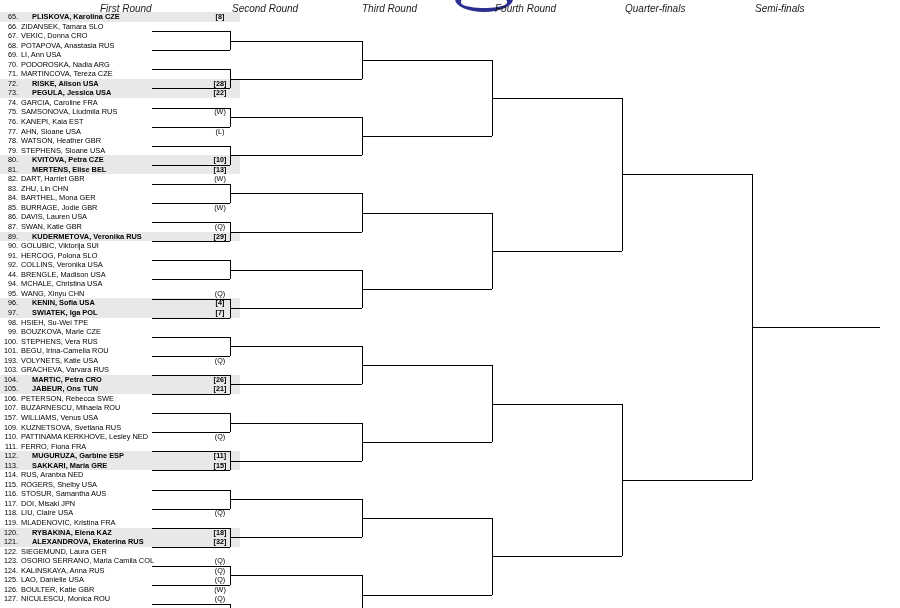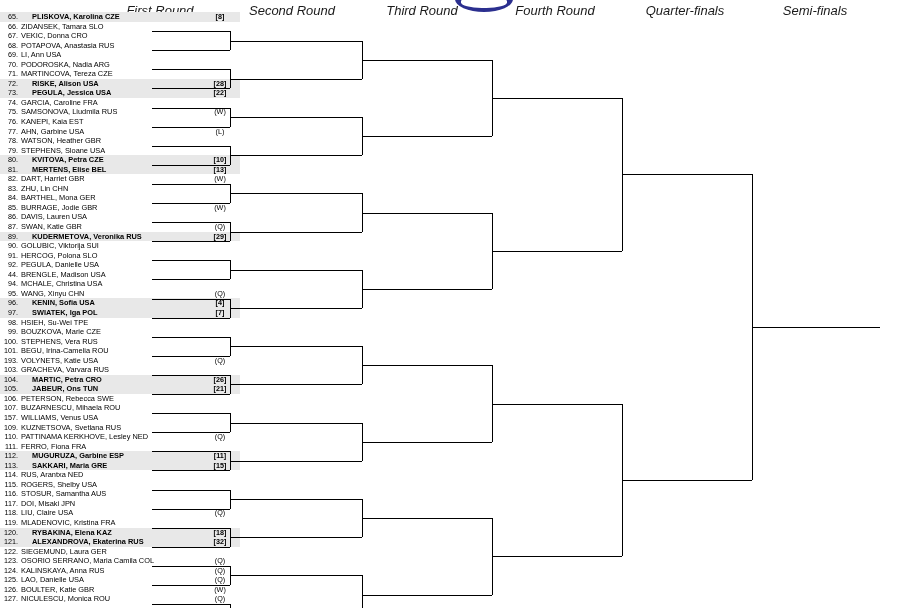--- a/index.html
+++ b/index.html
@@ -18,24 +18,23 @@
 
   
   .round-headers {
     position: absolute;
     top: 0; left: 0;
     width: 900px;
     height: 16px;
   }
   .round-header {
     position: absolute;
-    font-size: 13px;
+    font-size: 10px;
     font-style: italic;
     color: #1a1a1a;
-    text-align: center;
     white-space: nowrap;
     top: 3px;
   }
   .logo-blob {
     position: absolute;
     top: -14px;
     left: 455px;
     width: 58px;
     height: 26px;
     background: #2b2f8f;
@@ -165,21 +164,21 @@
         <span class="p-num">75.</span>
         <span class="p-name">SAMSONOVA, Liudmila RUS</span>
         <span class="p-seed q">(W)</span>
       </div>
       <div class="player-row">
         <span class="p-num">76.</span>
         <span class="p-name">KANEPI, Kaia EST</span>
       </div>
       <div class="player-row">
         <span class="p-num">77.</span>
-        <span class="p-name">AHN, Garbine USA</span>
+        <span class="p-name">AHN, Sloane USA</span>
         <span class="p-seed q">(L)</span>
       </div>
       <div class="player-row">
         <span class="p-num">78.</span>
         <span class="p-name">WATSON, Heather GBR</span>
       </div>
       <div class="player-row">
         <span class="p-num">79.</span>
         <span class="p-name">STEPHENS, Sloane USA</span>
       </div>
@@ -228,21 +227,21 @@
       <div class="player-row">
         <span class="p-num">90.</span>
         <span class="p-name">GOLUBIC, Viktorija SUI</span>
       </div>
       <div class="player-row">
         <span class="p-num">91.</span>
         <span class="p-name">HERCOG, Polona SLO</span>
       </div>
       <div class="player-row">
         <span class="p-num">92.</span>
-        <span class="p-name">PEGULA, Danielle USA</span>
+        <span class="p-name">COLLINS, Veronika USA</span>
       </div>
       <div class="player-row">
         <span class="p-num">44.</span>
         <span class="p-name">BRENGLE, Madison USA</span>
       </div>
       <div class="player-row">
         <span class="p-num">94.</span>
         <span class="p-name">MCHALE, Christina USA</span>
       </div>
       <div class="player-row">

